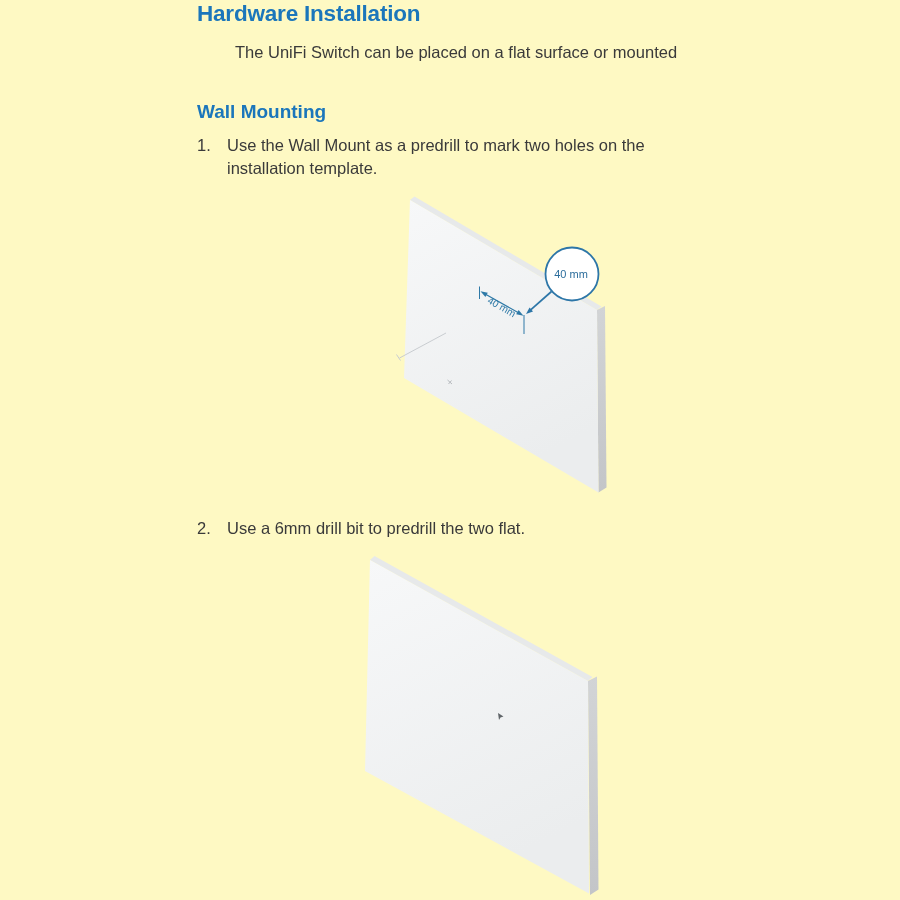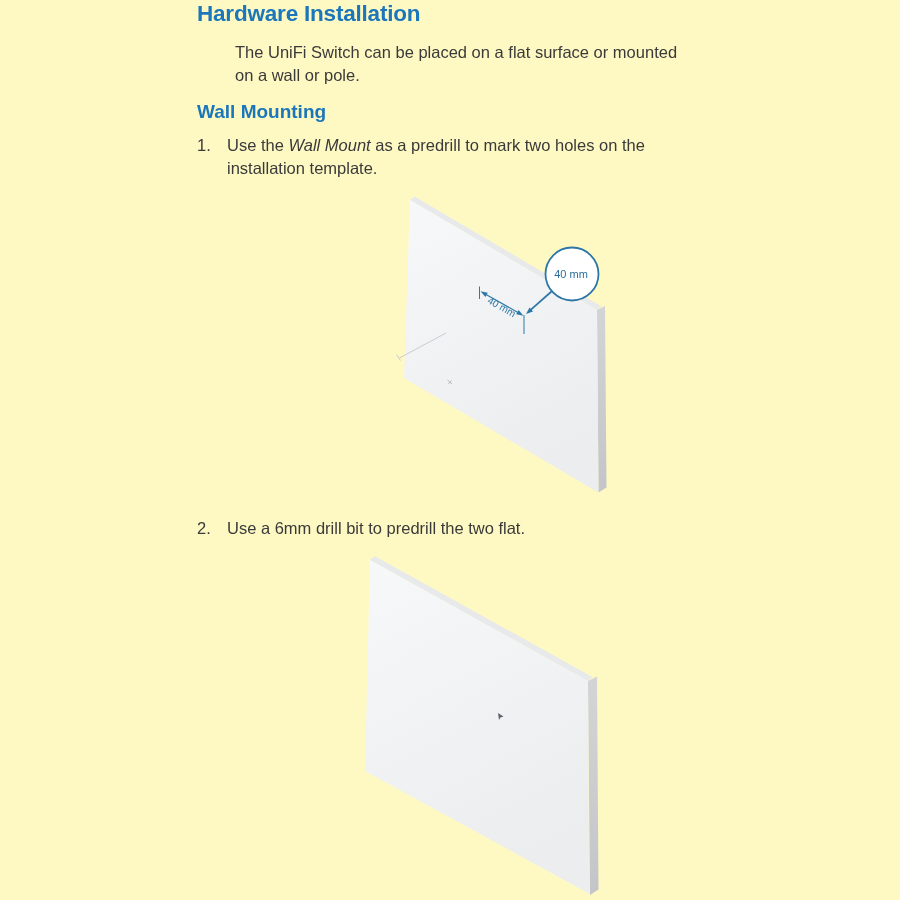--- a/index.html
+++ b/index.html
@@ -19,36 +19,35 @@
     position:absolute;left:197px;top:100px;
     font-size:19px;font-weight:700;color:#1b76bb;line-height:24px;
   }
   .step{
     position:absolute;left:197px;display:flex;
     font-size:16.5px;line-height:23px;color:#3a3a3a;
   }
   .step .num{flex:0 0 30px;width:30px;}
   .step-1{top:134px;}
   .step-2{top:517px;}
-  .step .em{font-style:italic;}
+  .step .em{}
   .fig{position:absolute;}
   .fig-1{left:385px;top:185px;width:230px;height:320px;}
   .fig-2{left:355px;top:550px;width:250px;height:350px;}
   svg text{font-family:"Liberation Sans",sans-serif;}
 </style>
 </head>
 <body>
 
 <div class="canvas">
 
   <div class="page-title">Hardware Installation</div>
 
   <div class="intro">
     <div>The UniFi Switch can be placed on a flat surface or mounted</div>
-    <div>on a wall or pole.</div>
   </div>
 
   <div class="section-title">Wall Mounting</div>
 
   <div class="step step-1">
     <span class="num">1.</span>
     <span class="txt"><span>Use the </span><span class="em">Wall Mount</span><span> as a predrill to mark two holes on the</span><br>
       <span>installation template.</span>
     </span>
   </div>

